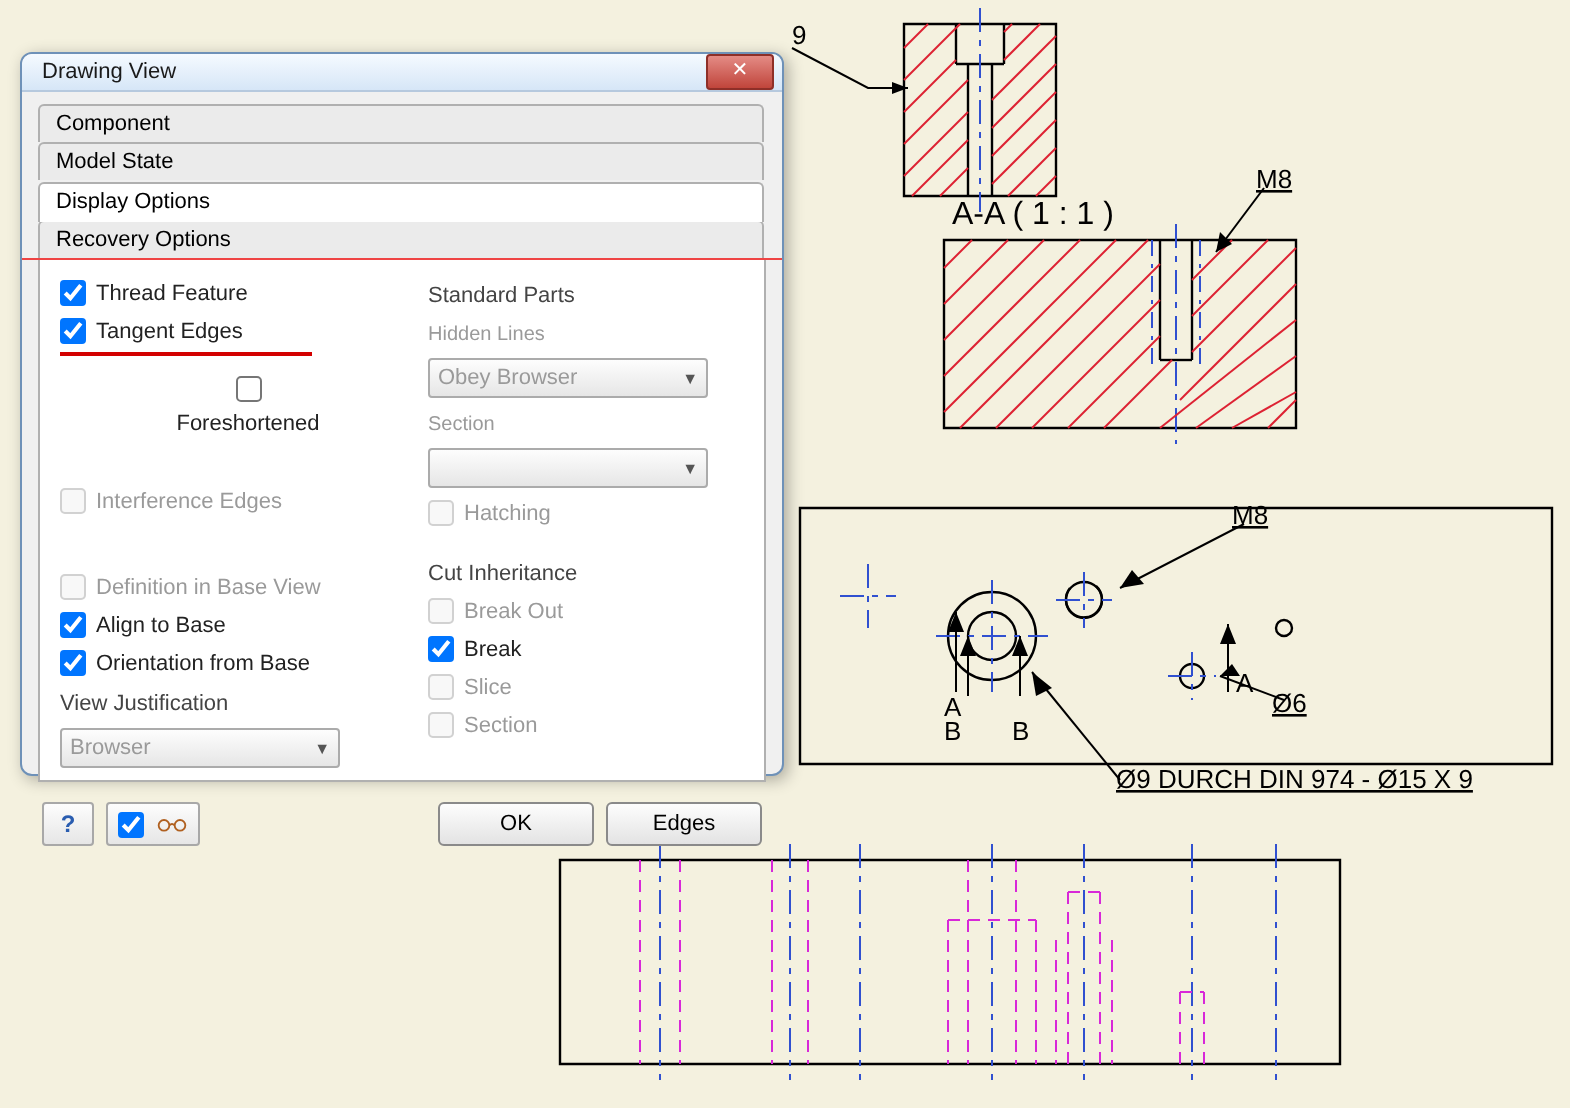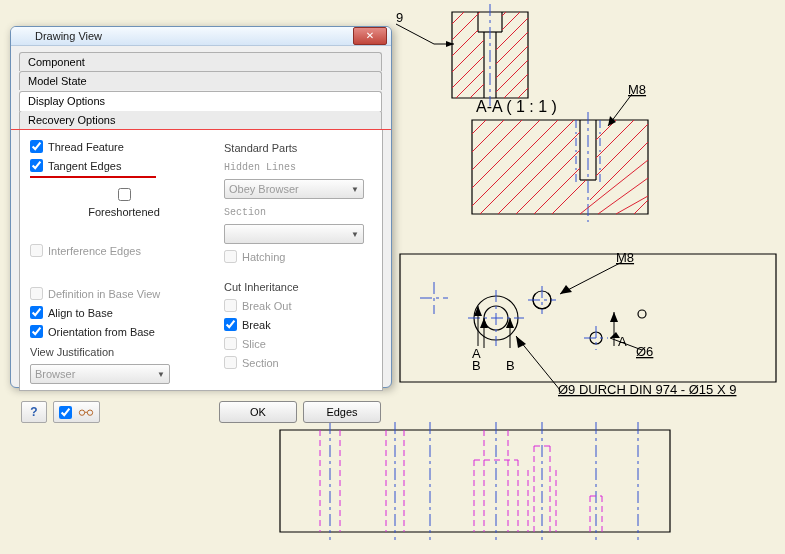--- a/index.html
+++ b/index.html
@@ -26,21 +26,21 @@
     display: flex;
     flex-direction: column;
   }
   .titlebar {
     height: 26px;
     background: linear-gradient(#f5faff,#d6e6f7);
     border-bottom: 1px solid #b6c9de;
     border-radius: 5px 5px 0 0;
     display: flex;
     align-items: center;
-    padding: 0 4px 0 24px;
+    padding: 0 4px 0 10px;
   }
   .titlebar .title { flex: 1; color: #1a1a1a; }
   .closebtn {
     width: 34px; height: 18px;
     background: linear-gradient(#e48b85,#c0453b);
     border: 1px solid #8e2f28;
     border-radius: 2px;
     color: #fff;
     font-size: 10px;
     text-align: center;
@@ -72,38 +72,38 @@
   }
 
   .panel {
     background: #fff;
     margin: 0 8px 6px 8px;
     border: 1px solid #b0b0b0;
     border-top: none;
     flex: 1;
     display: flex;
     padding: 10px 10px 6px 10px;
-    gap: 24px;
+    gap: 14px;
   }
   .col { display: flex; flex-direction: column; gap: 6px; }
   .col.left { width: 170px; }
   .col.right { flex: 1; }
 
   .chk { display: flex; align-items: center; gap: 5px; color: #222; }
   .chk.disabled { color: #9a9a9a; }
   .chk input { width: 13px; height: 13px; }
   .indent { margin-left: 18px; flex-direction: column; }
 
   .underline-red {
     height: 2px; background: #d30000; width: 126px;
     margin: -2px 0 4px 0;
   }
 
   .group-label { color: #444; margin-top: 2px; }
-  .sub-label { color: #9a9a9a; font-size: 10px; margin-top: 2px; font-family: Liberation Mono, monospace; }
+  .sub-label { color: #9a9a9a; font-size: 10px; margin-top: 2px; }
   .dropdown {
     width: 140px; height: 20px;
     border: 1px solid #ababab;
     background: linear-gradient(#fdfdfd,#e6e6e6);
     border-radius: 2px;
     display: flex; align-items: center; padding: 0 4px;
     color: #555; font-size: 11px;
     justify-content: space-between;
   }
   .dropdown.disabled { color: #9a9a9a; }

